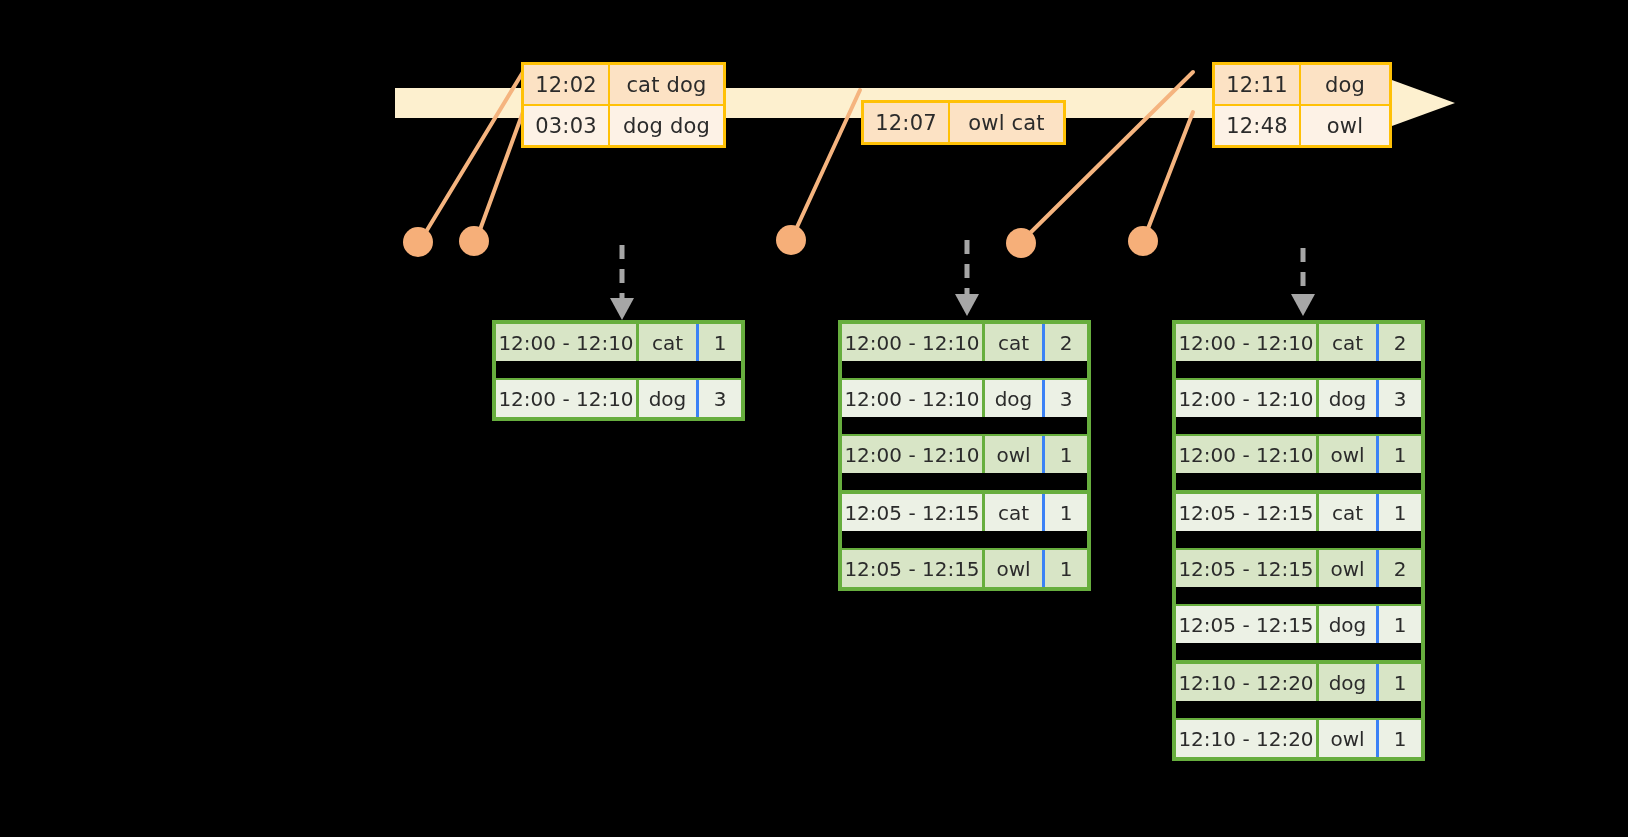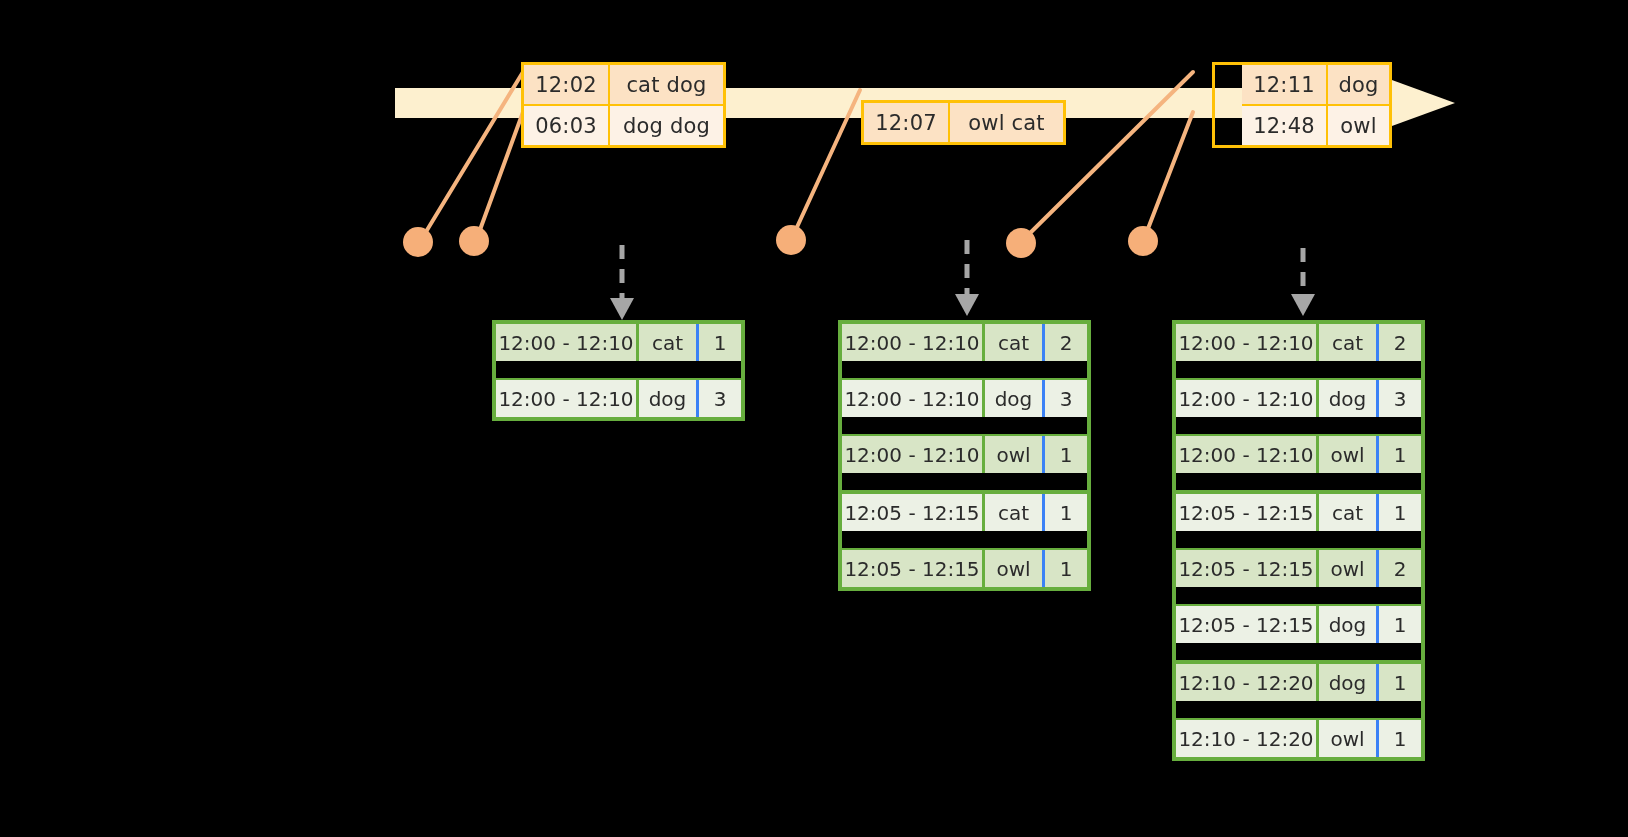--- a/index.html
+++ b/index.html
@@ -149,33 +149,33 @@
       </g>
     </g>
   </svg>
 
   <div class="event-box" style="left:521px; top:62px; width:205px;">
     <div class="event-row shade-a">
       <div class="cell time">12:02</div>
       <div class="cell payload">cat dog</div>
     </div>
     <div class="event-row shade-b">
-      <div class="cell time">06:03</div>
+      <div class="cell time">03:03</div>
       <div class="cell payload">dog dog</div>
     </div>
   </div>
 
   <div class="event-box" style="left:861px; top:100px; width:205px;">
     <div class="event-row shade-a">
       <div class="cell time">12:07</div>
       <div class="cell payload">owl cat</div>
     </div>
   </div>
 
-  <div class="event-box" style="left:1212px; top:62px; width:180px;padding-left:27px;">
+  <div class="event-box" style="left:1212px; top:62px; width:180px;">
     <div class="event-row shade-a">
       <div class="cell time">12:11</div>
       <div class="cell payload">dog</div>
     </div>
     <div class="event-row shade-b">
       <div class="cell time">12:48</div>
       <div class="cell payload">owl</div>
     </div>
   </div>
 

